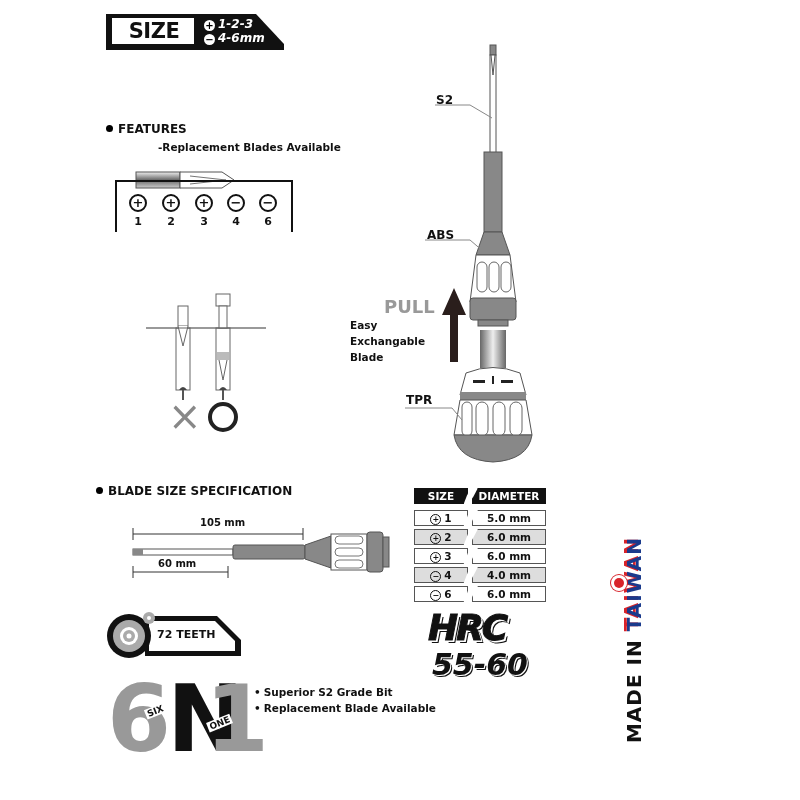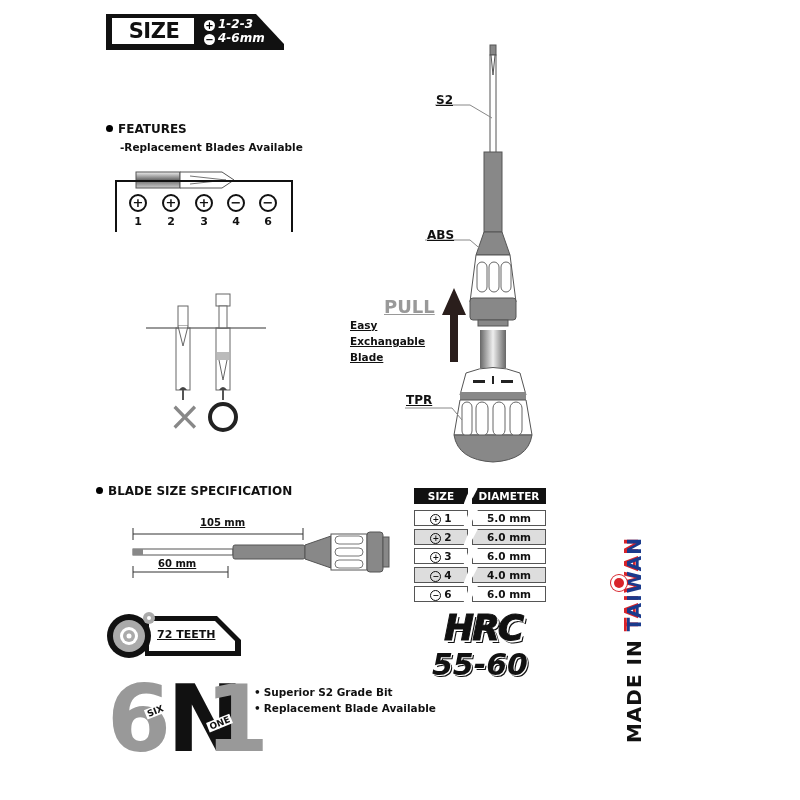--- a/index.html
+++ b/index.html
@@ -1,27 +1,27 @@
 <!DOCTYPE html>
 <html><head>
 <meta charset="utf-8">
 <style>
   html,body{margin:0;padding:0;background:#fff;}
   body{width:800px;height:800px;position:relative;overflow:hidden;font-family:"DejaVu Sans","Liberation Sans",sans-serif;color:#111;}
   .abs{position:absolute;}
-  .b{font-weight:bold;text-decoration:underline;}
+  .b{font-weight:bold;}
   
   #size-badge{left:106px;top:14px;width:178px;height:36px;}
   #size-badge .lbl{position:absolute;left:8px;top:4px;width:80px;height:26px;font-size:21px;font-weight:bold;letter-spacing:-0.5px;display:flex;align-items:center;justify-content:center;}
   #size-badge .spec{position:absolute;left:98px;top:3px;font-size:12px;font-weight:bold;color:#fff;line-height:14px;font-style:italic;}
   .circ{display:inline-block;width:11px;height:11px;border-radius:50%;background:#fff;color:#000;font-size:10px;line-height:11px;text-align:center;vertical-align:-1px;margin-right:3px;font-weight:bold;}
   
   .heading{font-size:12px;font-weight:bold;}
   .heading .dot{display:inline-block;width:7px;height:7px;border-radius:50%;background:#000;margin-right:5px;vertical-align:1px;}
-  .sub{font-size:10.5px;font-weight:bold;}
+  .sub{font-size:10.5px;font-weight:bold;margin-left:38px;}
   
   #bits-box{left:115px;top:180px;width:174px;height:50px;border:2px solid #111;border-bottom:none;}
   .bit{position:absolute;top:12px;width:22px;text-align:center;}
   .bit .ic{display:block;margin:0 auto;width:14px;height:14px;border:2px solid #111;border-radius:50%;font-size:13px;line-height:13px;font-weight:bold;}
   .bit .num{display:block;font-size:11px;font-weight:bold;margin-top:3px;}
   
   .trow{position:absolute;left:414px;width:132px;height:16px;}
   .cell{position:absolute;top:0;height:14px;border:1px solid #555;font-size:10.5px;font-weight:bold;text-align:center;line-height:14px;}
   .cell.sz{left:0;width:52px;clip-path:polygon(0 0,100% 0,100% 30%,92% 100%,0 100%);}
   .cell.dm{left:58px;width:72px;clip-path:polygon(8% 0,100% 0,100% 100%,0 100%,0 70%);}
@@ -217,21 +217,21 @@
   <circle cx="24" cy="26" r="16" fill="#aaa"></circle>
   <circle cx="24" cy="26" r="9" fill="#fff"></circle>
     <circle cx="24" cy="26" r="6" fill="#aaa"></circle>
     <circle cx="24" cy="26" r="2.5" fill="#fff"></circle>
   <circle cx="44" cy="8" r="6" fill="#aaa"></circle>
     <circle cx="44" cy="8" r="2" fill="#fff"></circle>
 </svg>
 <div class="abs" style="left:110px;top:612px;width:40px;height:40px"></div>
 <div class="abs b" style="left:157px;top:628px;font-size:11px">72 TEETH</div>
 
-<div class="abs" style="left:444px;top:610px;font-size:36px;font-weight:900;font-style:italic;color:#111;letter-spacing:-2px;line-height:36px;-webkit-text-stroke:1px #111;text-shadow:2px 2px 0 #fff,3px 3px 0 #111;">HRC</div>
+<div class="abs" style="left:428px;top:610px;font-size:36px;font-weight:900;font-style:italic;color:#111;letter-spacing:-2px;line-height:36px;-webkit-text-stroke:1px #111;text-shadow:2px 2px 0 #fff,3px 3px 0 #111;">HRC</div>
 <div class="abs" style="left:432px;top:648px;font-size:30px;font-weight:900;font-style:italic;color:#111;line-height:34px;text-shadow:1px 1px 0 #fff,2px 2px 0 #111;">55-60</div>
 
 <div class="abs" style="left:107px;top:688px;width:140px;height:72px">
   <div class="abs" style="left:0;top:-14px;font-size:92px;font-weight:900;color:#999;line-height:92px;letter-spacing:-6px">6</div>
   <div class="abs" style="left:30px;top:0;width:18px;height:72px;background:#111;z-index:-1"></div>
   <div class="abs" style="left:38px;top:18px;font-size:9px;font-weight:bold;transform:rotate(-22deg);background:#fff;padding:0 2px">SIX</div>
   <div class="abs" style="left:60px;top:-14px;font-size:92px;font-weight:900;color:#111;line-height:92px">N</div>
   <div class="abs" style="left:98px;top:-14px;font-size:92px;font-weight:900;color:#999;line-height:92px">1</div>
   <div class="abs" style="left:100px;top:30px;font-size:9px;font-weight:bold;transform:rotate(-22deg);background:#fff;padding:0 2px">ONE</div>
 </div>

